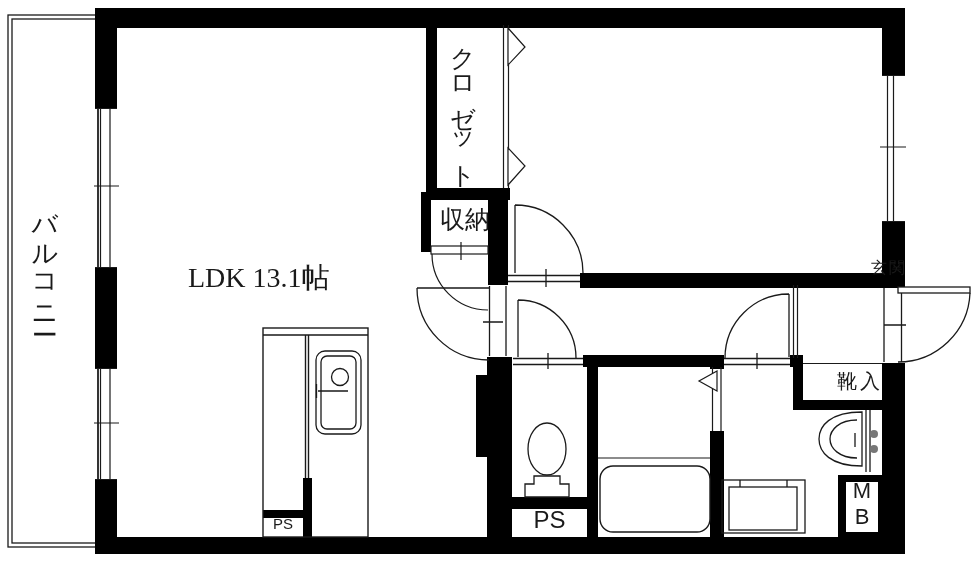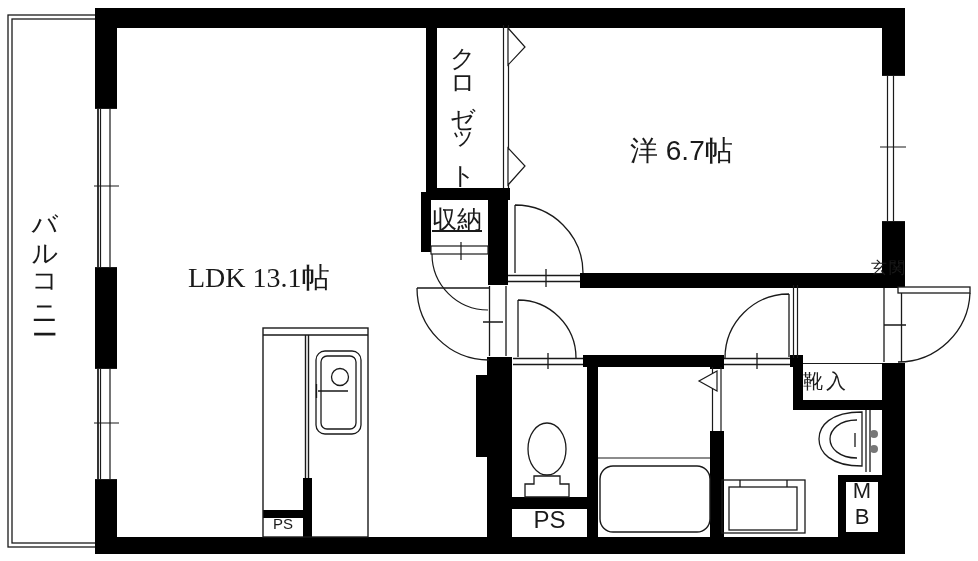--- a/index.html
+++ b/index.html
@@ -10,23 +10,23 @@
   #plan-svg{position:absolute;left:0;top:0;}
   .lbl{position:absolute;white-space:nowrap;color:#1a1a1a;line-height:1.05;}
   .vert{
     writing-mode:vertical-rl;text-orientation:upright;
     letter-spacing:2px;white-space:nowrap;
   }
   .ldk-label{left:188px;top:263px;font-size:28px;font-family:Liberation Serif, serif;}
   .west-label{left:630px;top:136px;font-size:28px;}
   .balcony-label{left:31px;top:195px;font-size:26px;height:170px;}
   .closet-label{left:450px;top:30px;font-size:25px;height:160px;letter-spacing:1px;}
-  .storage-label{left:432px;top:206px;width:58px;font-size:25px;text-align:left;text-decoration:underline;}
+  .storage-label{left:432px;top:206px;width:58px;font-size:25px;text-align:right;}
   .genkan-label{left:871px;top:260px;font-size:16px;letter-spacing:2px;}
-  .shoe-label{left:803px;top:371px;width:80px;font-size:20px;text-align:left;letter-spacing:3px;}
+  .shoe-label{left:803px;top:371px;width:80px;font-size:20px;text-align:right;letter-spacing:3px;}
   .ps-toilet-label{left:512px;top:507px;width:75px;font-size:24px;text-align:center;}
   .ps-kitchen-label{left:262px;top:516px;width:42px;font-size:15px;text-align:center;}
   .mb-label{left:846px;top:478px;width:32px;font-size:22px;text-align:center;line-height:26px;}
 </style>
 </head>
 <body>
 
 <div id="stage">
 
   <svg id="plan-svg" width="978" height="561" viewBox="0 0 978 561">
@@ -158,21 +158,20 @@
   </svg>
 
   <div class="lbl vert balcony-label">バルコニー</div>
 
   <div class="lbl ldk-label">LDK 13.1帖</div>
 
   <div class="lbl vert closet-label">クロゼット</div>
 
   <div class="lbl storage-label">収納</div>
 
-  <div class="lbl west-label">洋 6.7帖</div>
 
   <div class="lbl genkan-label">玄関</div>
 
   <div class="lbl shoe-label">靴入</div>
 
   <div class="lbl ps-toilet-label">PS</div>
 
   <div class="lbl ps-kitchen-label">PS</div>
 
   <div class="lbl mb-label">

